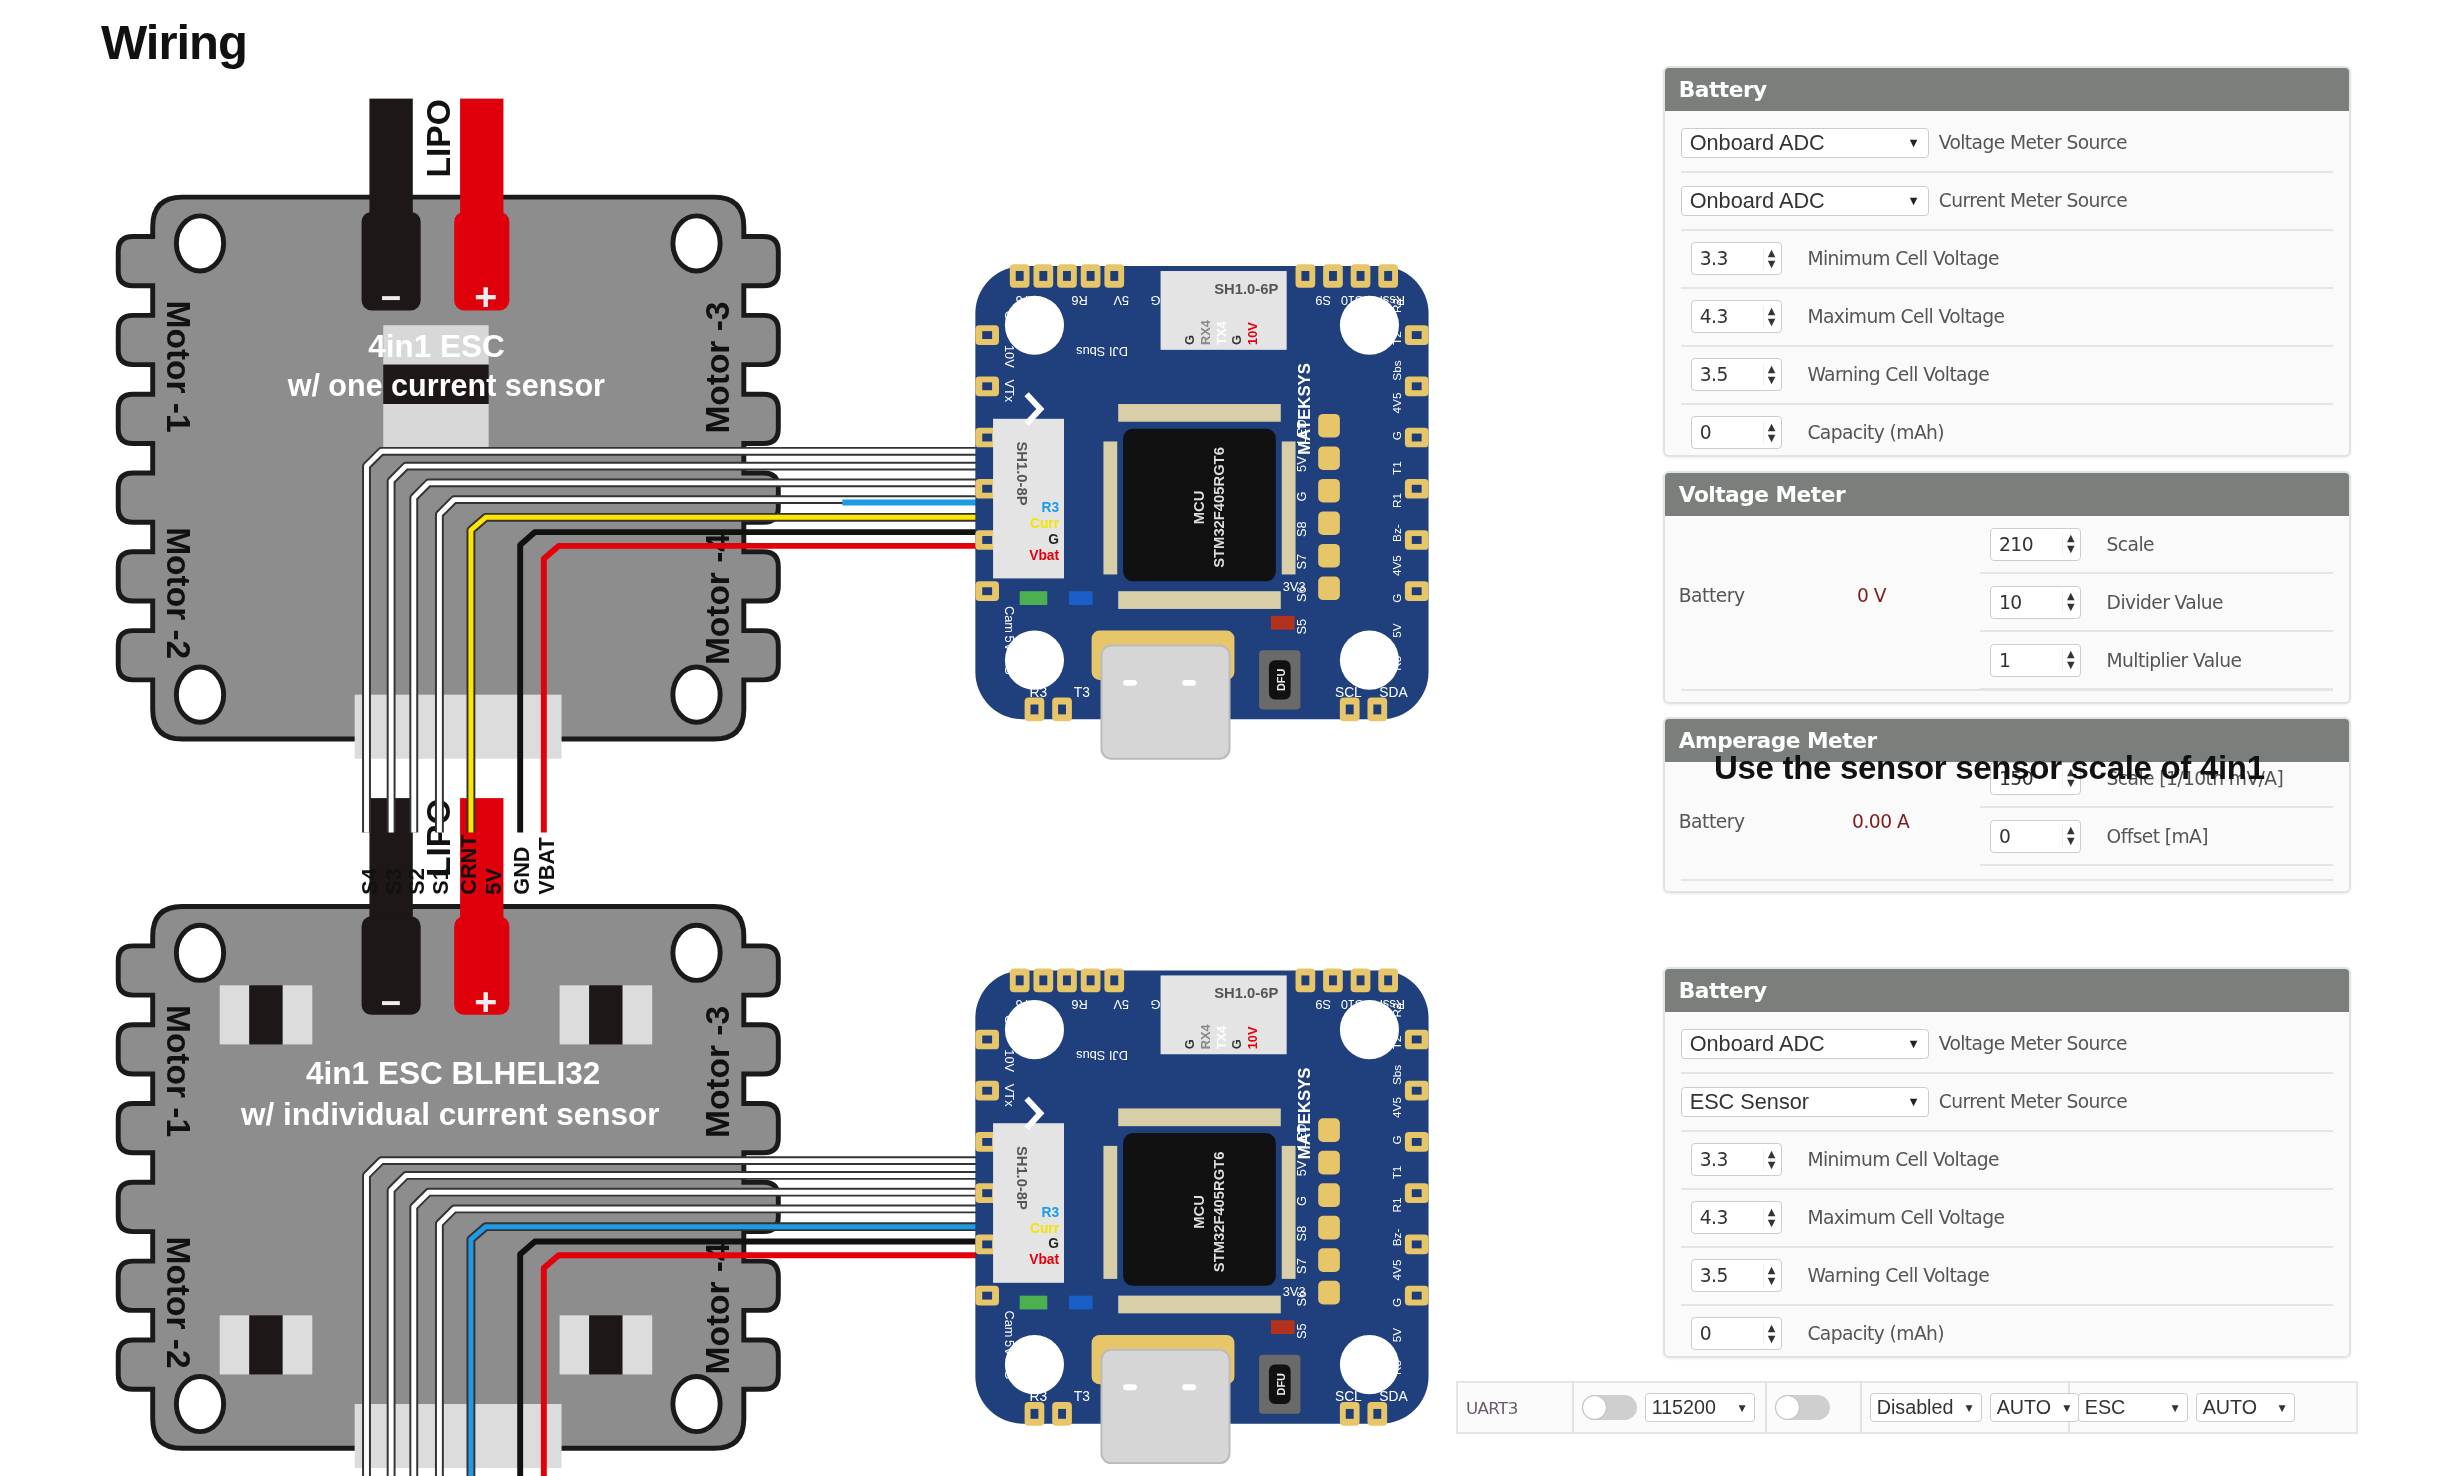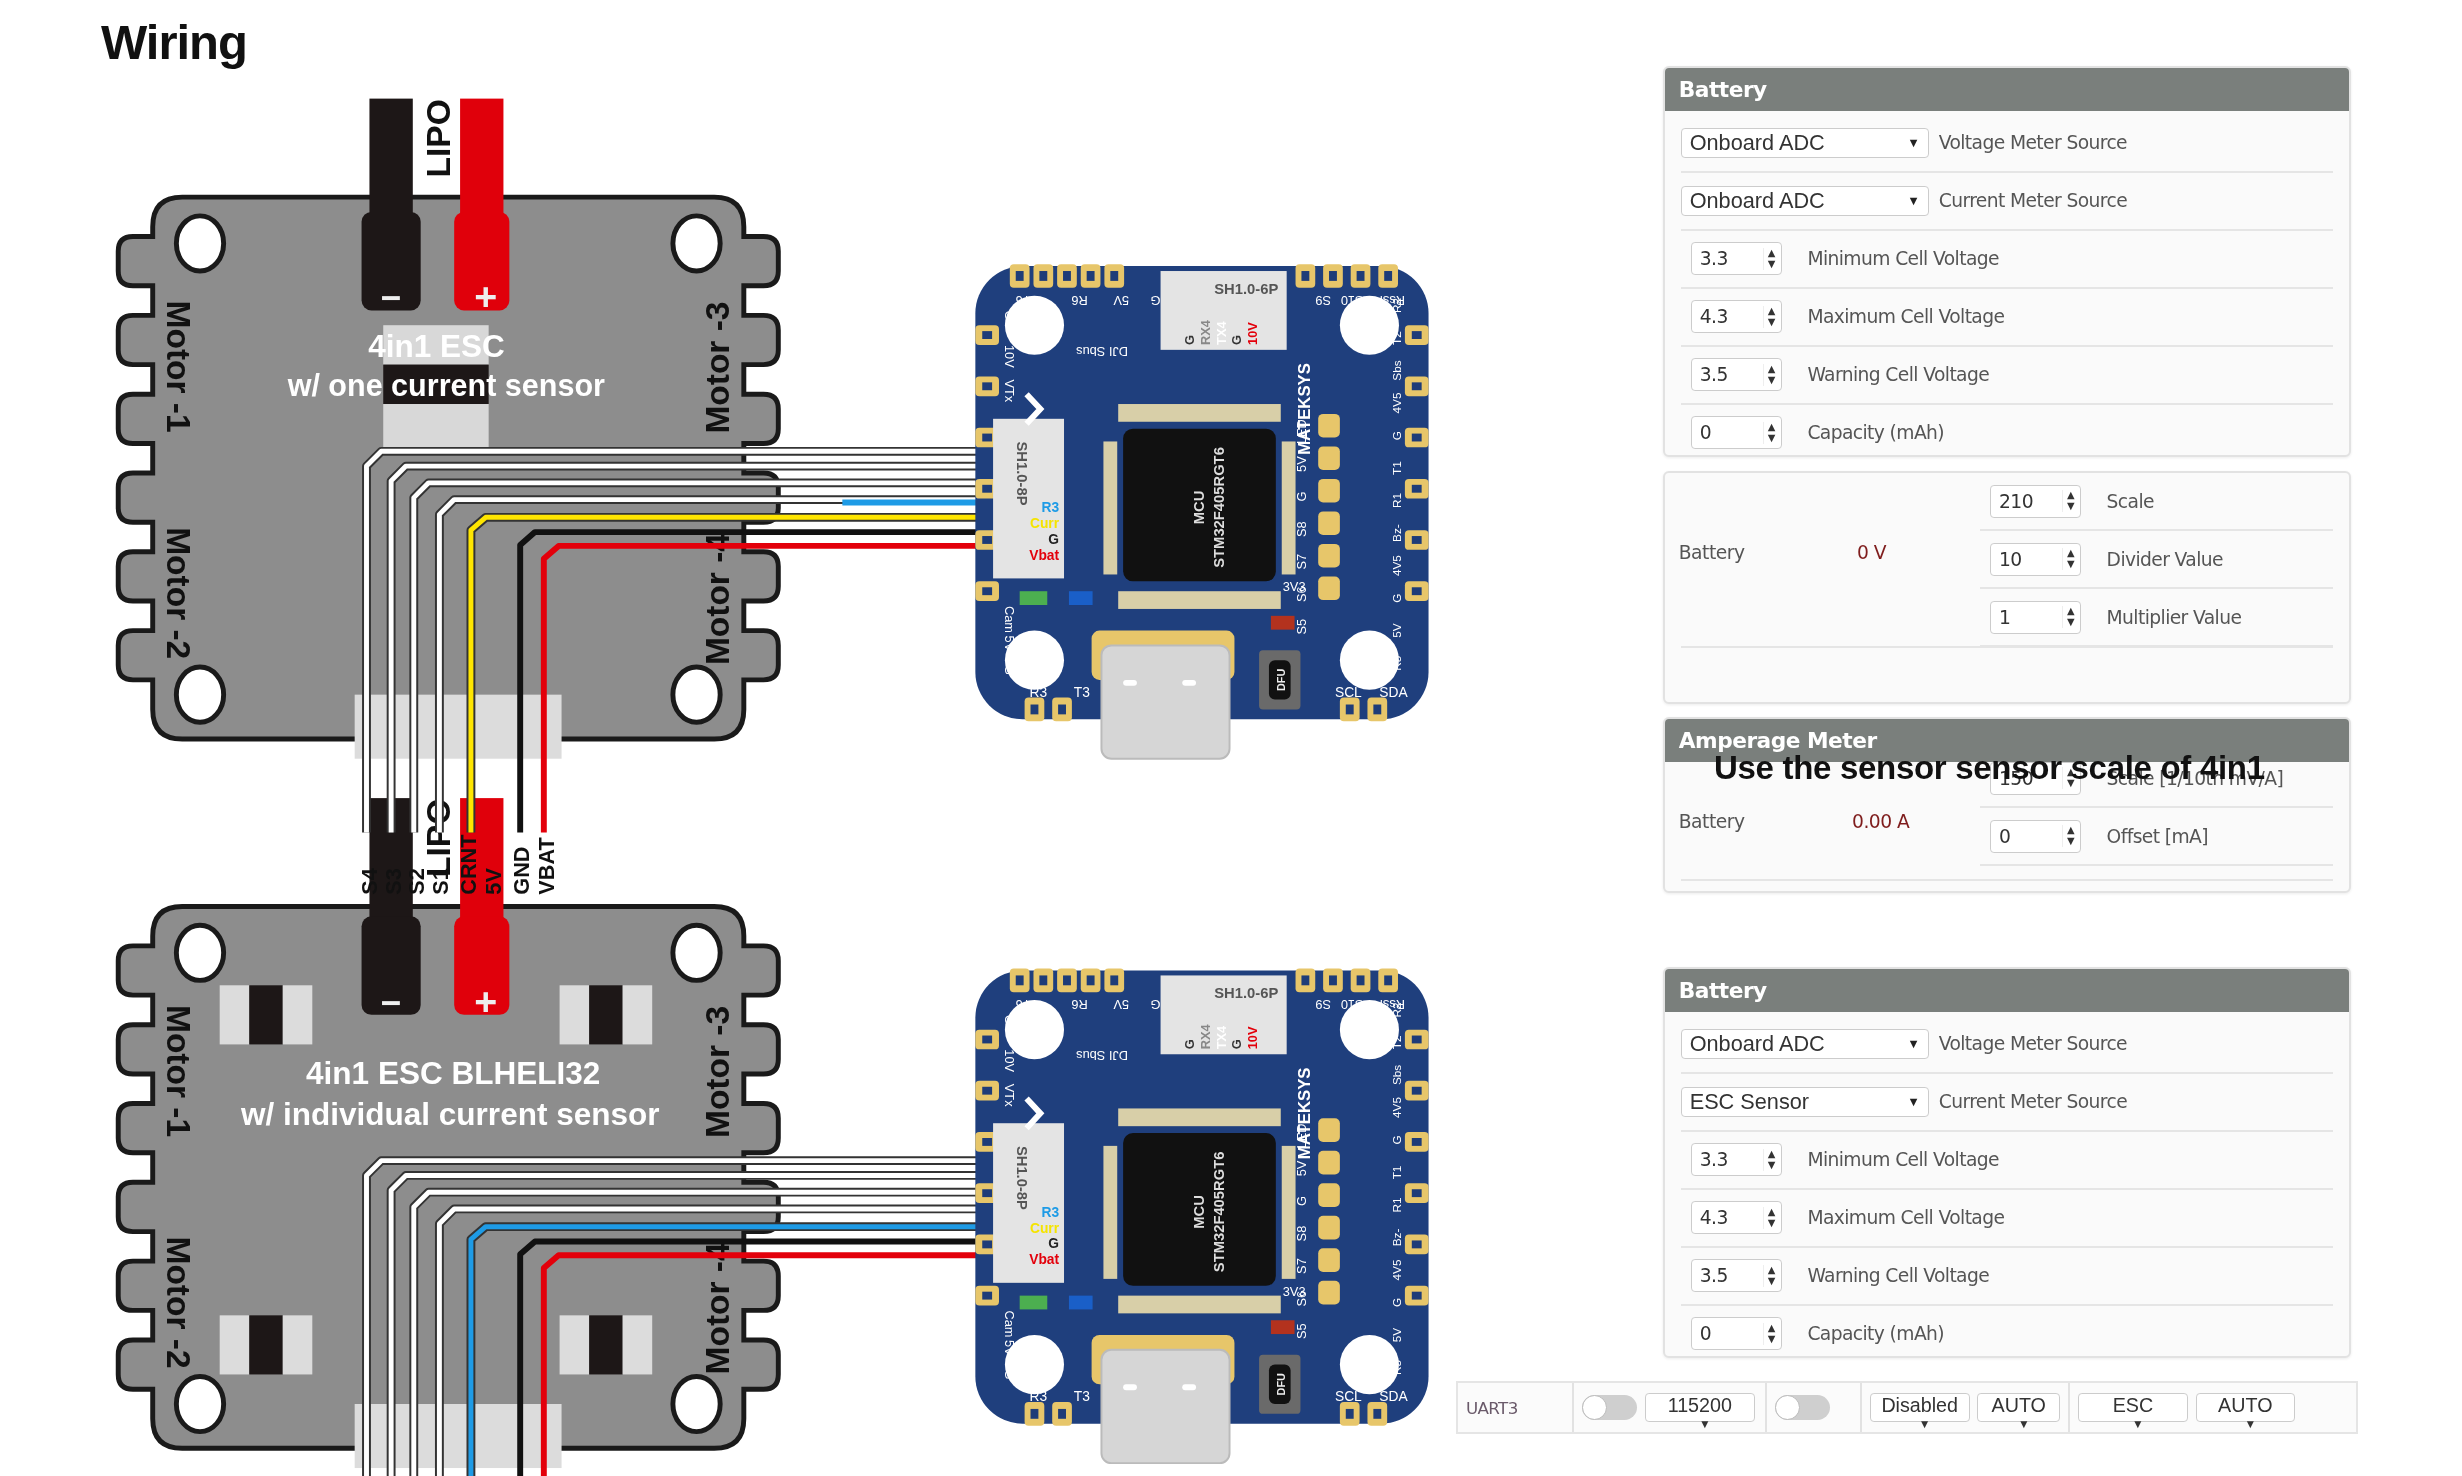--- a/index.html
+++ b/index.html
@@ -26,21 +26,21 @@
   .mrow .plabel{margin-left:25.6px;}
   .meter-foot{position:absolute;left:15.8px;right:15.8px;height:2px;background:#e5e5e5;}
   .overlay-note{position:absolute;left:1714px;top:749px;font-family:"Liberation Sans",sans-serif;font-size:33px;font-weight:bold;color:#111;white-space:nowrap;letter-spacing:-0.3px;}
   
   .uart{position:absolute;left:1456px;top:1381px;width:902px;height:53px;border:2px solid #e5e5e5;background:#fbfbfb;display:flex;align-items:center;box-sizing:border-box;}
   .ucell{height:100%;display:flex;align-items:center;border-right:2px solid #e2e2e2;box-sizing:border-box;padding:0 7.9px;gap:7.9px;}
   .ucell:last-child{border-right:none;}
   .uname{font-family:"DejaVu Sans",sans-serif;font-size:16.7px;color:#6a5a6a;letter-spacing:-0.6px;}
   .toggle{width:55px;height:25.6px;border-radius:12.8px;background:#cfcfcf;position:relative;}
   .toggle .knob{position:absolute;left:0;top:0;width:25.6px;height:25.6px;border-radius:50%;background:#fff;border:1px solid #bbb;box-sizing:border-box;}
-  .usel{height:29.6px;border:1px solid #ccc;border-radius:3.9px;background:#fff;display:flex;align-items:center;justify-content:space-between;padding:0 5.9px;box-sizing:border-box;font-family:"Liberation Sans",sans-serif;font-size:19.7px;color:#333;flex-direction:column;}
+  .usel{height:29.6px;border:1px solid #ccc;border-radius:3.9px;background:#fff;display:flex;align-items:center;justify-content:space-between;padding:0 5.9px;box-sizing:border-box;font-family:"Liberation Sans",sans-serif;font-size:19.7px;color:#333;}
   .usel .arr{font-size:11.8px;margin-left:9.9px;}
 </style>
 </head>
 <body>
 
 <div class="title">Wiring</div>
 
 <svg class="diagram" width="2463" height="1477" viewBox="0 0 2500 1499" xmlns="http://www.w3.org/2000/svg">
   <defs>
 
@@ -444,20 +444,21 @@
               <span>▼</span>
             </span>
           </div>
           <span class="plabel num-label">Capacity (mAh)</span>
         </div>
       </div>
   </div>
 </div>
 
 <div class="panel" style="top:471px;height:229px;">
+  <div class="panel-head">Voltage Meter</div>
   <div class="meter-body" style="height:183px;">
     <span class="meter-left" style="top:69px;">Battery</span>
     <span class="meter-val" style="top:69px;left:192px;">0 V</span>
     <div class="mrows" style="top:0;">
         <div class="mrow">
           <div class="num">
             <span>210</span>
             <span class="spin">
               <span>▲</span>
               <span>▼</span>

